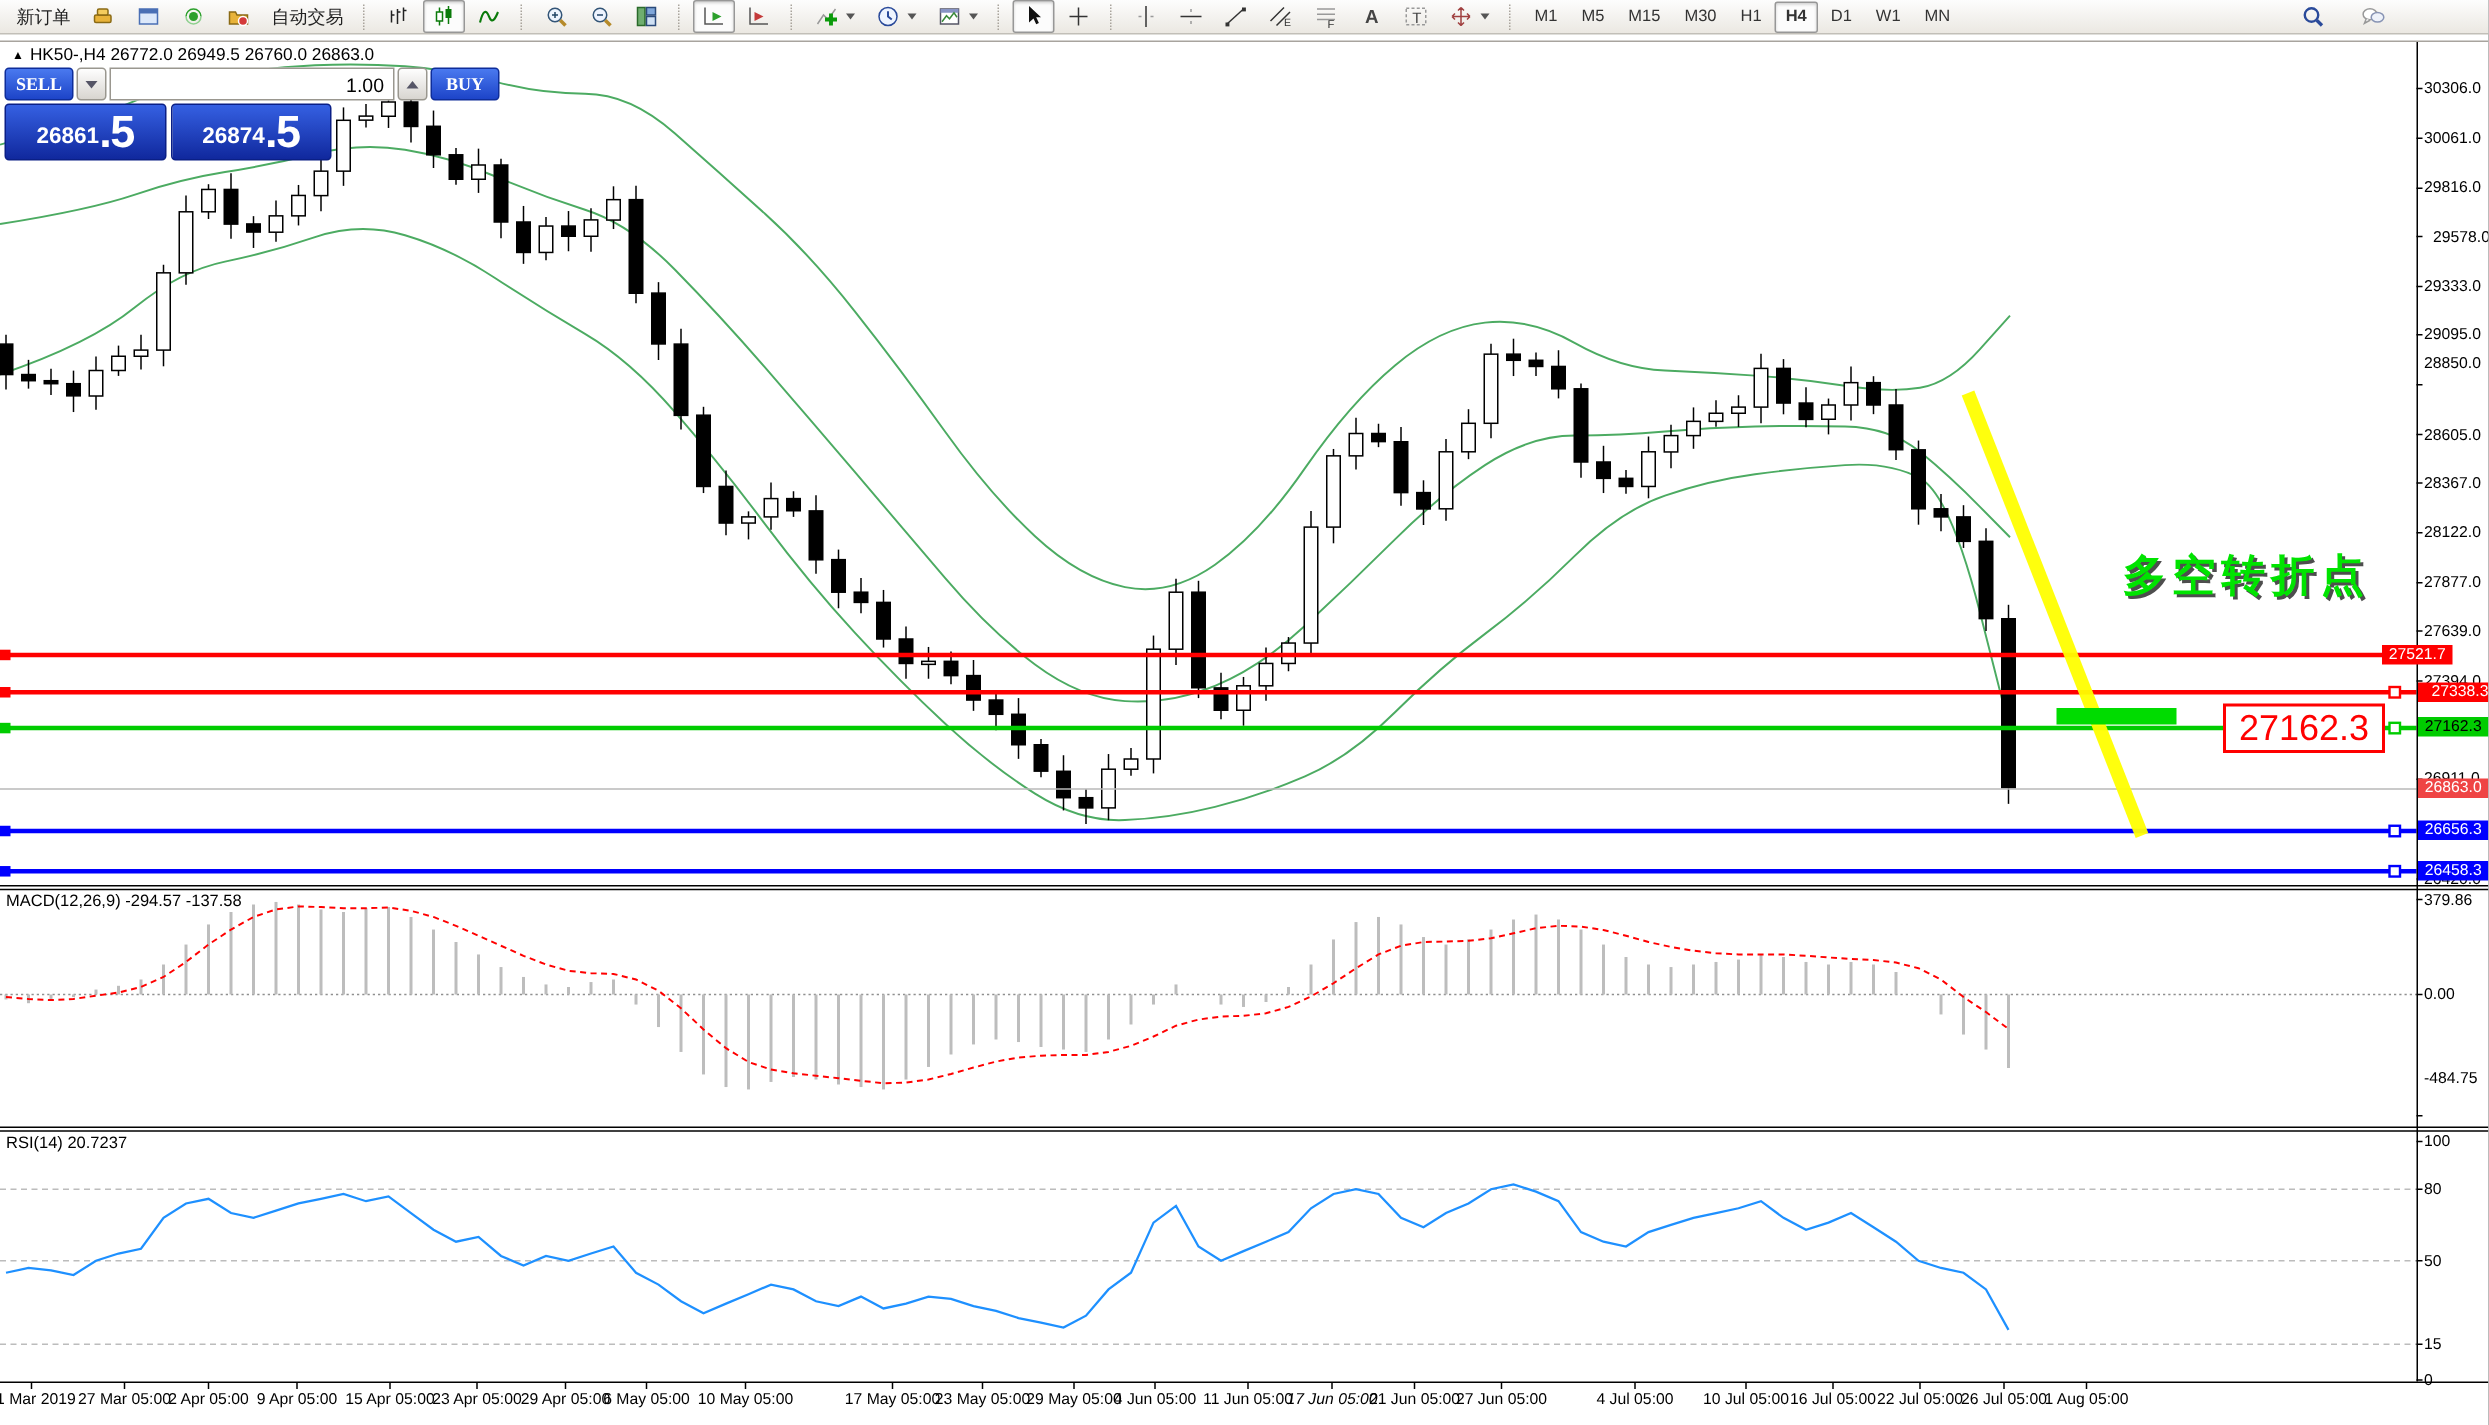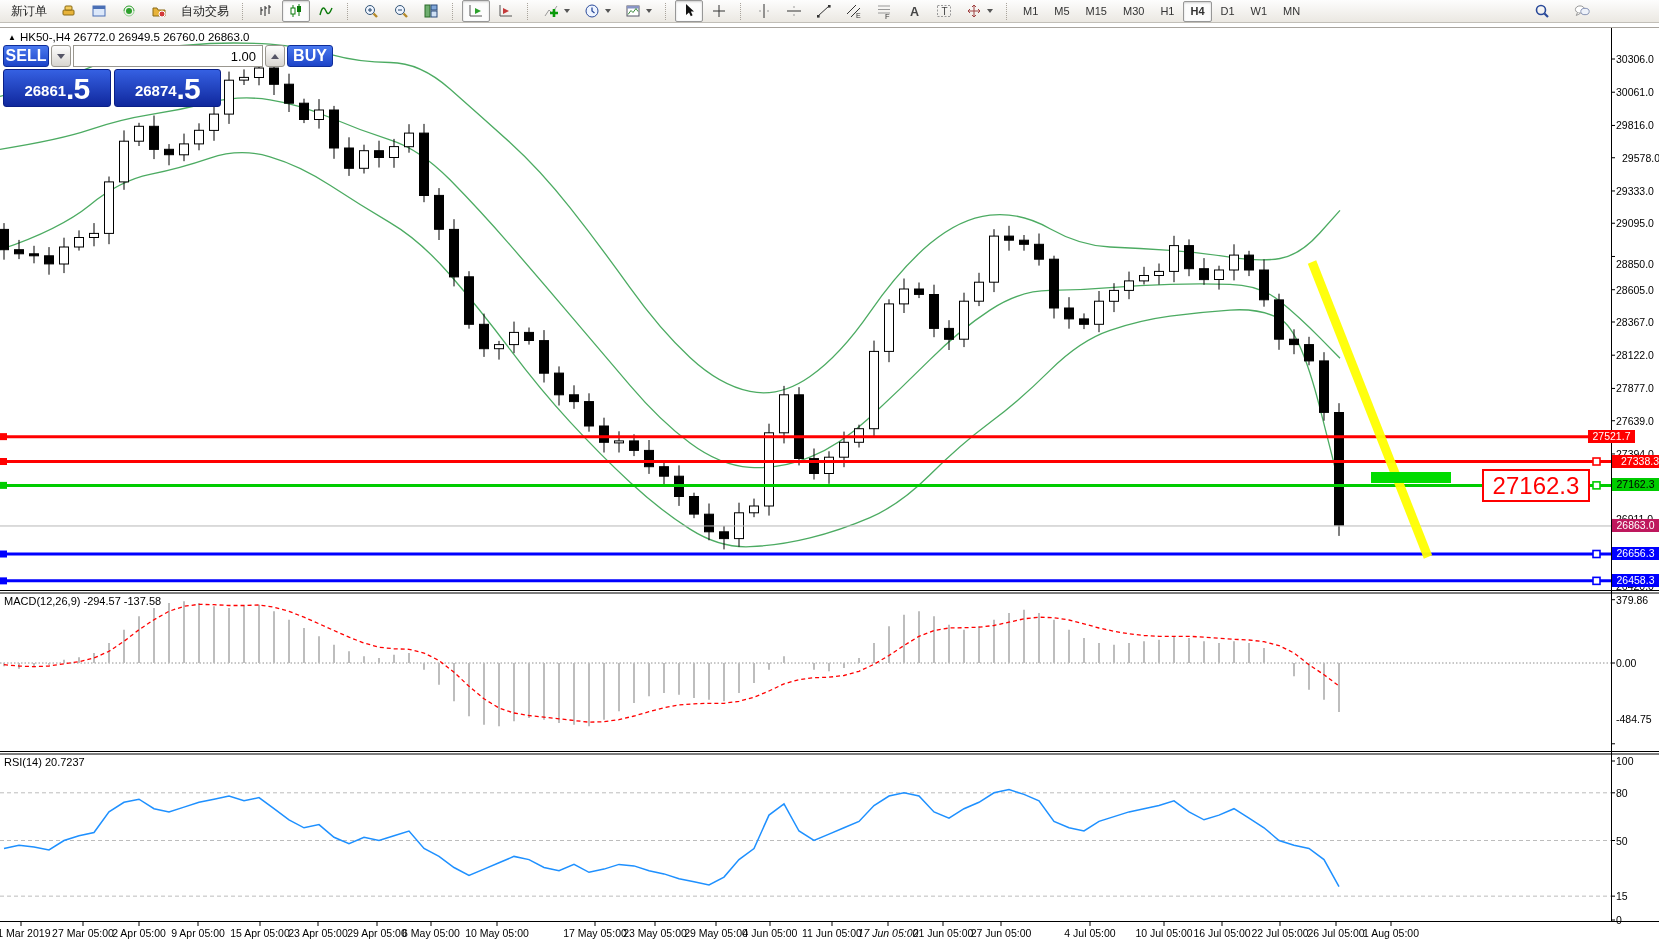--- a/index.html
+++ b/index.html
@@ -20,21 +20,21 @@
           border:1px solid transparent;border-radius:2px;}
   .tf-btn.active{background:#fcfcfc;border-color:#979797;box-shadow:inset 0 1px 2px rgba(0,0,0,.18);font-weight:bold;}
   #tb-right{margin-left:auto;margin-right:62px;display:flex;align-items:center;gap:10px;}
   
   #chart-title{position:absolute;left:8px;top:31px;font-size:11.5px;color:#000;z-index:20;}
   #chart-title .tri{font-size:8px;vertical-align:1px;margin-right:4px;}
   
   #trade{position:absolute;left:3px;top:45px;width:218px;z-index:30;}
   #trade .row1{display:flex;height:22px;gap:2px;}
   .tp-btn{flex:0 0 44px;background:linear-gradient(#4a79ef,#1d44c8);border:1px solid #0e2d9a;border-radius:3px;
-          color:#fff;font-size:16px;font-weight:bold;display:flex;align-items:center;justify-content:center;}
+          color:#fff;font-size:12px;font-weight:bold;display:flex;align-items:center;justify-content:center;font-family:Liberation Serif, serif;}
   .tp-spin{flex:0 0 18px;background:linear-gradient(#fefefe,#d8d5d0);border:1px solid #9a978f;border-radius:3px;
            display:flex;align-items:center;justify-content:center;}
   .tp-spin .c-up{width:0;height:0;border-left:4px solid transparent;border-right:4px solid transparent;border-bottom:5px solid #556;}
   .tp-spin .c-dn{width:0;height:0;border-left:4px solid transparent;border-right:4px solid transparent;border-top:5px solid #556;}
   #vol{flex:1;border:1px solid #9a978f;background:#fff;text-align:right;font-size:13px;padding:0 6px;
        font-family:"Liberation Sans",sans-serif;}
   #trade .row2{display:flex;gap:3px;margin-top:2px;height:38px;}
   .tp-price{flex:1;background:linear-gradient(#3560e2,#10289d);border:1px solid #0a1f86;border-radius:3px;
             color:#fff;display:flex;align-items:flex-end;justify-content:center;padding-bottom:2px;}
   .tp-price .pi{font-size:15px;font-weight:bold;line-height:26px;}
@@ -605,28 +605,28 @@
       <line x1="1280" y1="922" x2="1280" y2="926" stroke="#000"></line>
       <line x1="1336" y1="922" x2="1336" y2="926" stroke="#000"></line>
       <line x1="1391" y1="922" x2="1391" y2="926" stroke="#000"></line>
     </svg>
   <div id="labels">
       <div class="lvl-label" style="position: absolute; left: 1588px; top: 429.635px; background: rgb(255, 0, 0); color: rgb(255, 255, 255);">27521.7</div>
       <div class="lvl-label" style="position: absolute; left: 1612px; top: 454.509px; background: rgb(255, 0, 0); color: rgb(255, 255, 255); text-align: right;">27338.3</div>
       <div class="lvl-label" style="position: absolute; left: 1612px; top: 478.38px; background: rgb(0, 204, 0); color: rgb(0, 0, 0);">27162.3</div>
       <div class="lvl-label" style="position: absolute; left: 1612px; top: 547.009px; background: rgb(0, 0, 255); color: rgb(255, 255, 255);">26656.3</div>
       <div class="lvl-label" style="position: absolute; left: 1612px; top: 573.864px; background: rgb(0, 0, 255); color: rgb(255, 255, 255);">26458.3</div>
-      <div class="lvl-label" style="position: absolute; left: 1612px; top: 518.974px; background: #be185d; color: rgb(255, 255, 255);">26863.0</div>
+      <div class="lvl-label" style="position: absolute; left: 1612px; top: 518.974px; background: #ef4444; color: rgb(255, 255, 255);">26863.0</div>
       <div class="ptick" style="position: absolute; top: 53px;">30306.0</div>
       <div class="ptick" style="position: absolute; top: 86.2294px;">30061.0</div>
       <div class="ptick" style="position: absolute; top: 119.459px;">29816.0</div>
       <div class="ptick" style="position: absolute; top: 151.739px; text-align: right;">29578.0</div>
       <div class="ptick" style="position: absolute; top: 184.968px;">29333.0</div>
       <div class="ptick" style="position: absolute; top: 217.248px;">29095.0</div>
-      <div class="ptick" style="position: absolute; top: 258px;">28850.0</div>
+      <div class="ptick" style="position: absolute; top: 236px;">28850.0</div>
       <div class="ptick" style="position: absolute; top: 283.707px;">28605.0</div>
       <div class="ptick" style="position: absolute; top: 315.987px;">28367.0</div>
       <div class="ptick" style="position: absolute; top: 349.216px;">28122.0</div>
       <div class="ptick" style="position: absolute; top: 382.445px;">27877.0</div>
       <div class="ptick" style="position: absolute; top: 414.725px;">27639.0</div>
       <div class="ptick" style="position: absolute; top: 447.955px;">27394.0</div>
       <div class="ptick" style="position: absolute; top: 513.464px;">26911.0</div>
       <div class="ptick" style="position: absolute; top: 580.058px;">26420.0</div>
       <div class="ptick" style="position: absolute; top: 593.69px;">379.86</div>
       <div class="ptick" style="position: absolute; top: 657px;">0.00</div>
@@ -683,15 +683,16 @@
       <div class="tp-price">
           <span class="pi">26874</span>
           <span class="pd">.5</span>
         </div>
     </div>
   </div>
 
   <div class="ind-label" style="left:4px;top:595px">MACD(12,26,9) -294.57 -137.58</div>
   <div class="ind-label" style="left:4px;top:756px">RSI(14) 20.7237</div>
 
+  <div id="turnpoint">多空转折点</div>
   <div id="greenbar"></div>
   <div id="callout">27162.3</div>
 </div>
 
 </body></html>

